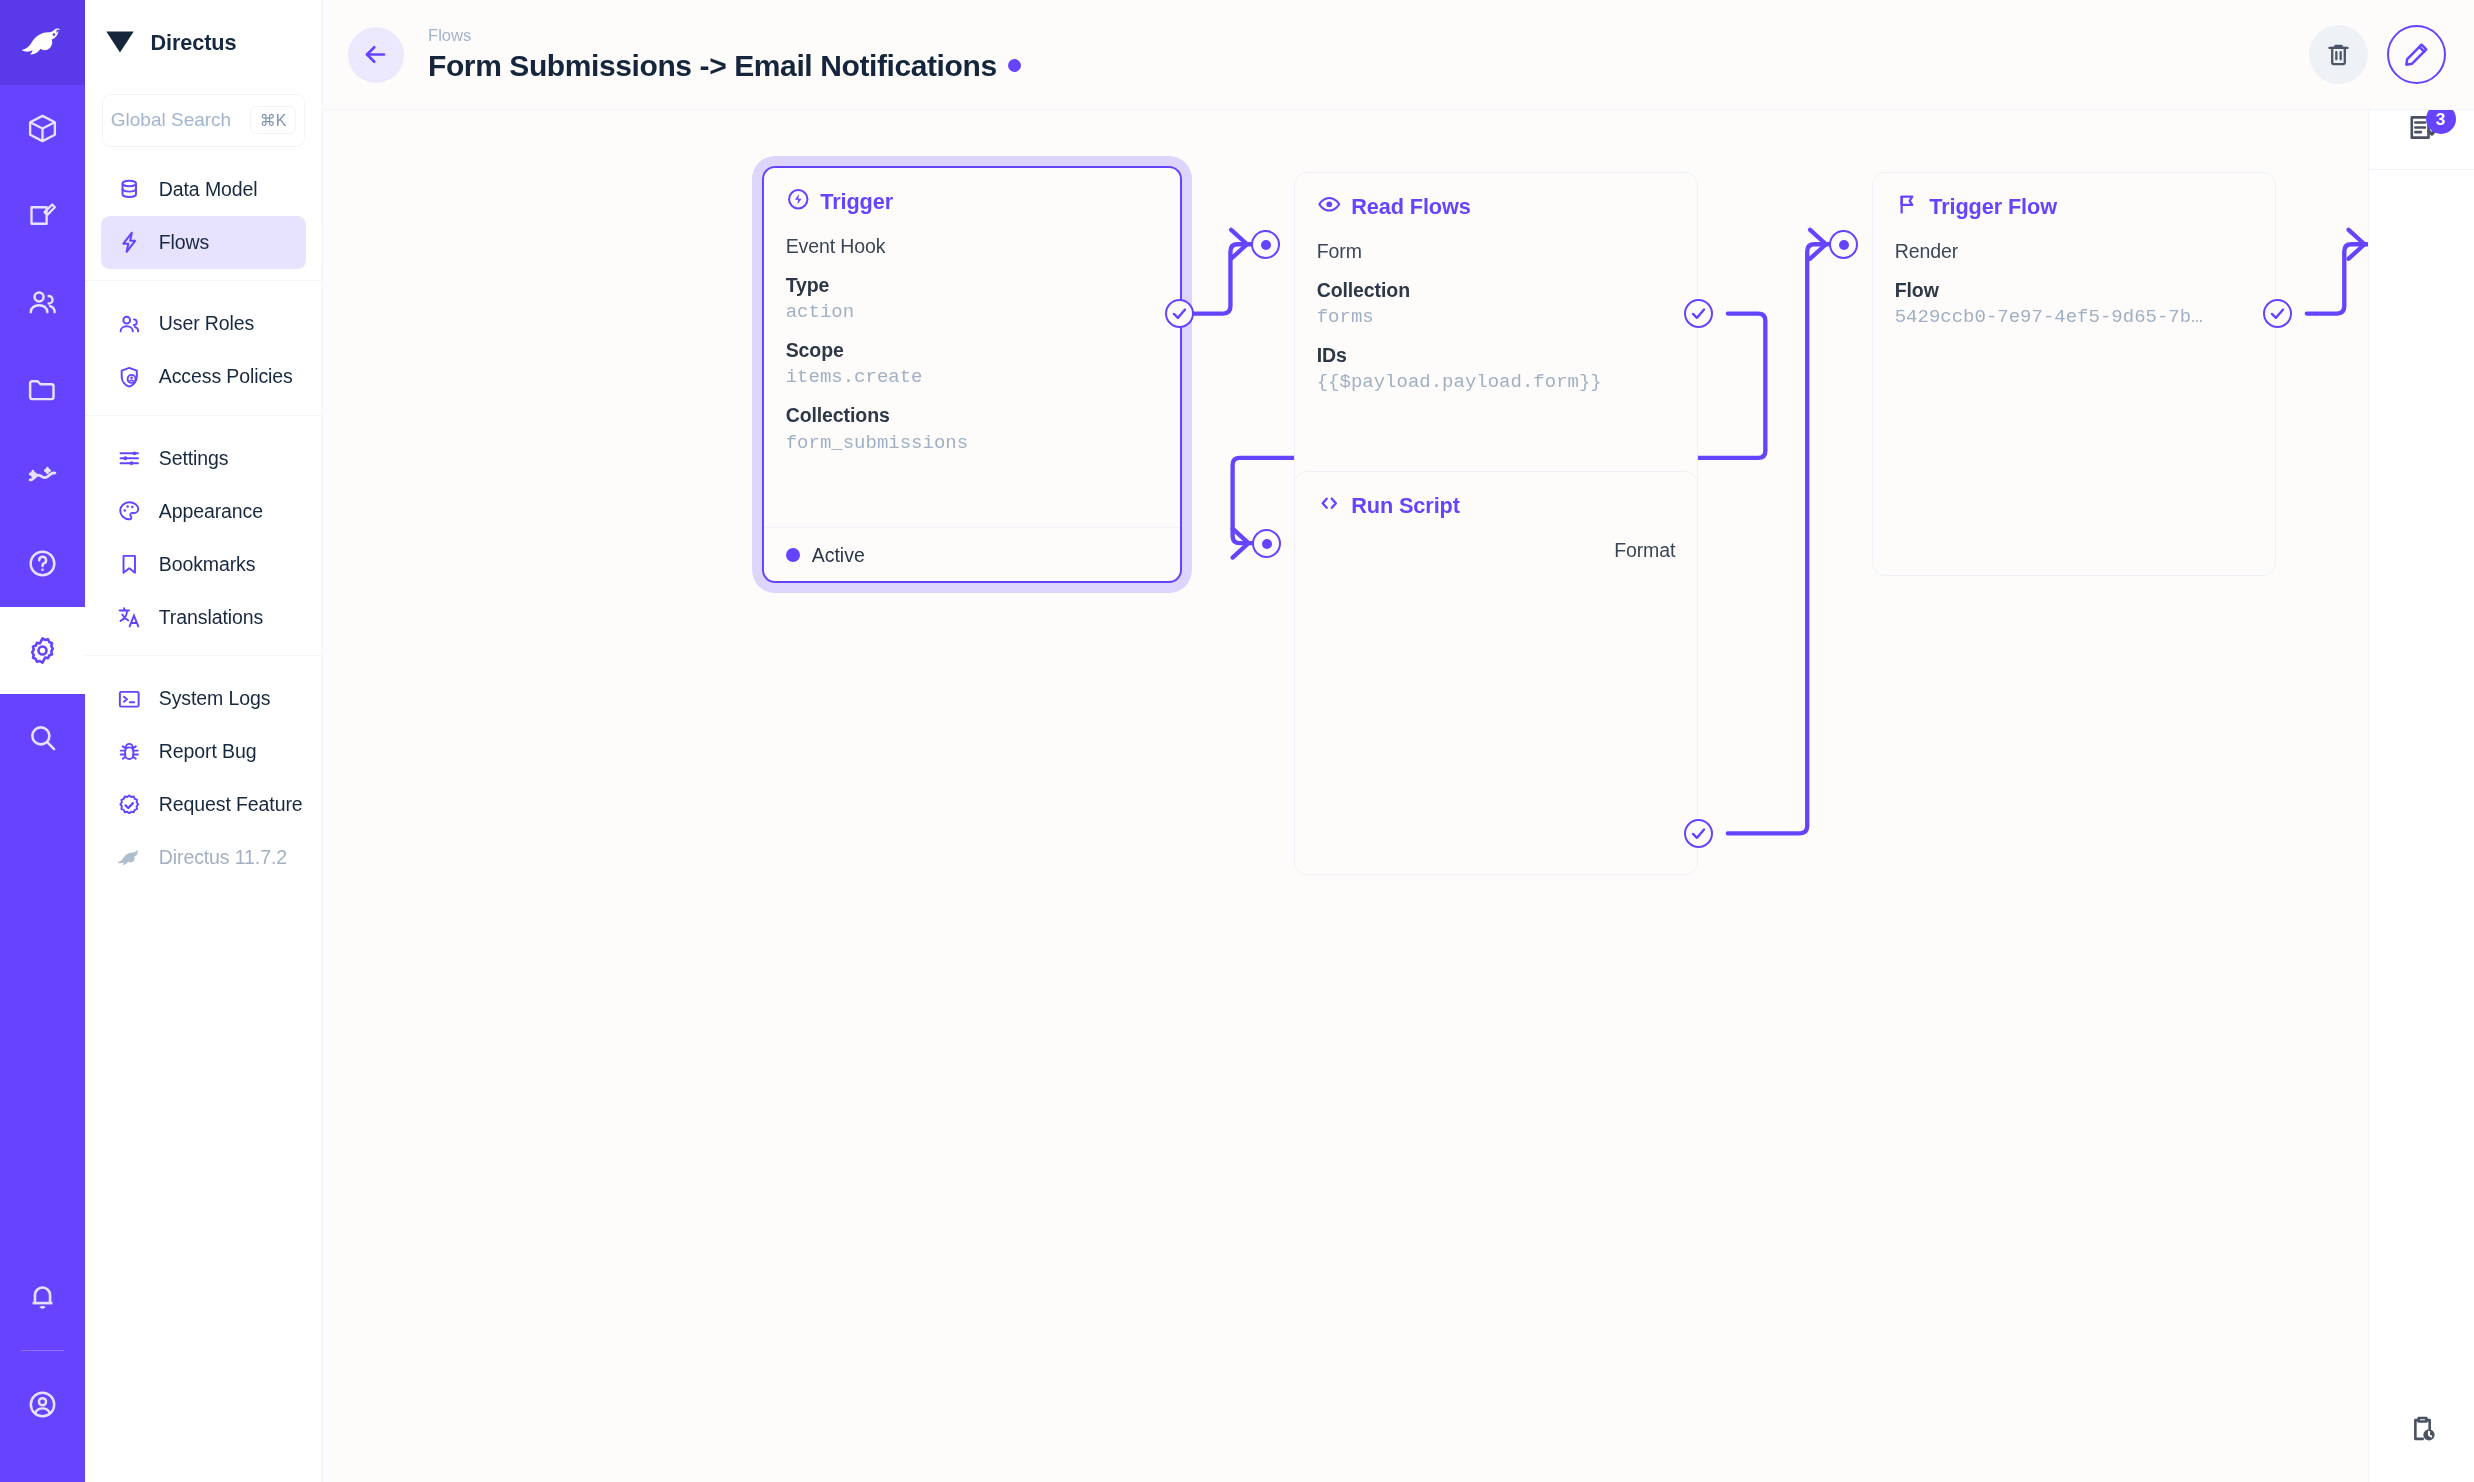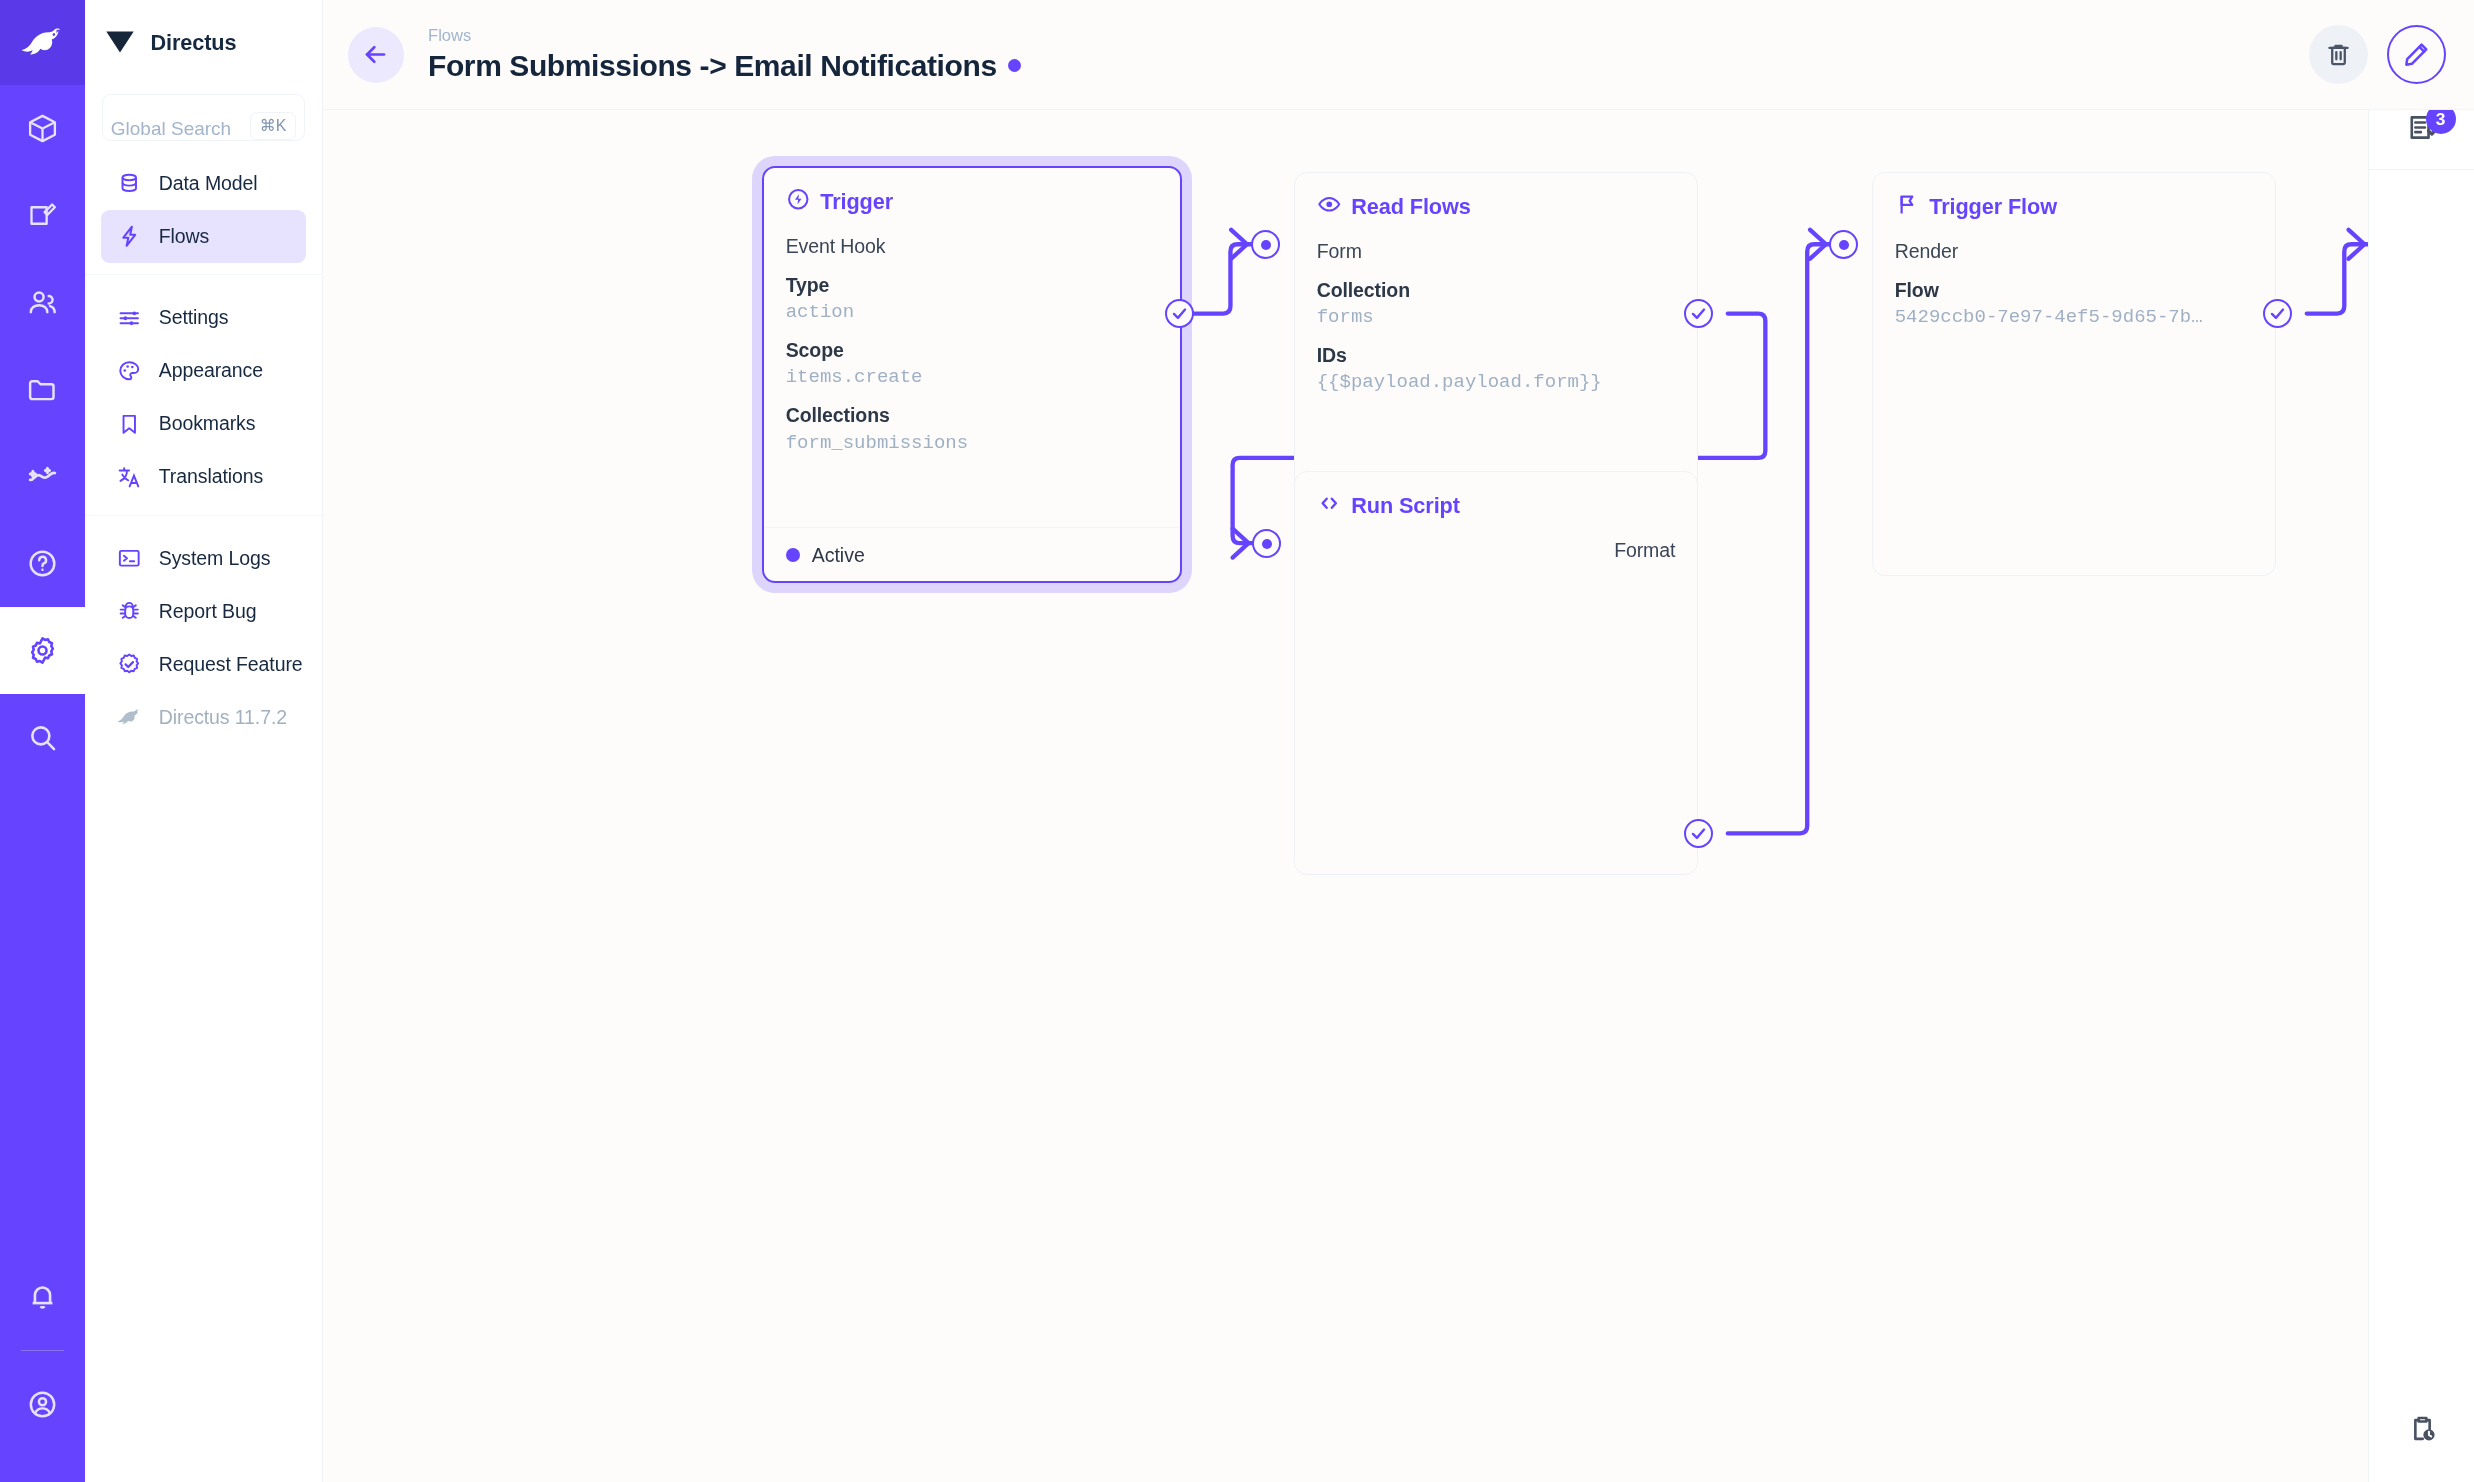--- a/index.html
+++ b/index.html
@@ -35,22 +35,22 @@
   .sidebar {
     width:238px; flex:0 0 238px; height:1483px;
     background:#ffffff; border-right:0.7px solid #f0f4f9;
     padding:0; position:relative;
   }
   .sb-brand {
     height:85px; display:flex; align-items:center; gap:14.4px; padding:0 19px;
   }
   .sb-brand-name { font-size:21.7px; font-weight:600; color:#172940; letter-spacing:-0.1px;}
   .sb-search {
-    margin:8.7px 17.3px 0 17.3px; height:47px; border:1.4px solid #f0f4f9; border-radius:8.7px;
-    display:flex; align-items:flex-end; justify-content:center; gap:19px;
+    margin:8.7px 17.3px 0 17.3px; height:53px; border:1.4px solid #f0f4f9; border-radius:8.7px;
+    display:flex; align-items:center; justify-content:center; gap:19px;
   }
   .sb-search-ph { font-size:19px; color:#a2b5cd; }
   .sb-kbd {
     border:1.4px solid #f0f4f9; border-radius:6.5px; padding:3.6px 8.7px;
     font-size:16px; color:#8196b0;
   }
   .sb-group { padding:16px 16px 0 16px; }
   .sb-group + .sb-group { margin-top:11.6px; border-top:1.4px solid #f3f6fa; padding-top:16px; }
   .sb-item {
     height:53px; display:flex; align-items:center; gap:16px;
@@ -255,20 +255,43 @@
               <svg width="24.5" height="24.5" viewBox="0 0 24 24" fill="none" stroke="currentColor" stroke-width="2" stroke-linejoin="round">
                 <path d="M14.6 2.6 6.2 13.4h4.9l-1.7 8 8.4-10.8h-4.9z"></path>
               </svg>
             </span>
             <span class="lbl">Flows</span>
           </div>
         </div>
         <div class="sb-group">
           <div class="sb-item">
             <span class="ico">
+              <svg width="24.5" height="24.5" viewBox="0 0 24 24" fill="none" stroke="currentColor" stroke-width="1.9" stroke-linecap="round">
+                <circle cx="9.5" cy="8" r="3.3"></circle>
+                <path d="M3.5 19c0-3.1 2.7-5 6-5s6 1.9 6 5"></path>
+                <path d="M16.5 7.2a2.8 2.8 0 0 1 0 5.6M17.5 14.6c2 .6 3.3 2.1 3.3 4.4"></path>
+              </svg>
+            </span>
+            <span class="lbl">User Roles</span>
+          </div>
+          <div class="sb-item">
+            <span class="ico">
+              <svg width="24.5" height="24.5" viewBox="0 0 24 24" fill="none" stroke="currentColor" stroke-width="1.9" stroke-linejoin="round">
+                <path d="M12 2.8 4.6 5.6v6c0 4.4 3.1 8.3 7.4 9.6 4.3-1.3 7.4-5.2 7.4-9.6v-6z"></path>
+                <circle cx="14.3" cy="13.6" r="3.9" fill="#fff"></circle>
+                <circle cx="14.3" cy="12.5" r="1.3" fill="currentColor" stroke="none"></circle>
+                <path d="M12.3 16.1a2.4 2.4 0 0 1 4 0" stroke-width="1.5"></path>
+              </svg>
+            </span>
+            <span class="lbl">Access Policies</span>
+          </div>
+        </div>
+        <div class="sb-group">
+          <div class="sb-item">
+            <span class="ico">
               <svg width="24.5" height="24.5" viewBox="0 0 24 24" fill="none" stroke="currentColor" stroke-width="2" stroke-linecap="round">
                 <path d="M3.5 7.2h12M19 7.2h1.5M3.5 12h3M10 12h10.5M3.5 16.8h9M16 16.8h4.5"></path>
                 <circle cx="17" cy="7.2" r="1.9" fill="currentColor" stroke="none"></circle>
                 <circle cx="8.2" cy="12" r="1.9" fill="currentColor" stroke="none"></circle>
                 <circle cx="14.2" cy="16.8" r="1.9" fill="currentColor" stroke="none"></circle>
               </svg>
             </span>
             <span class="lbl">Settings</span>
           </div>
           <div class="sb-item">

